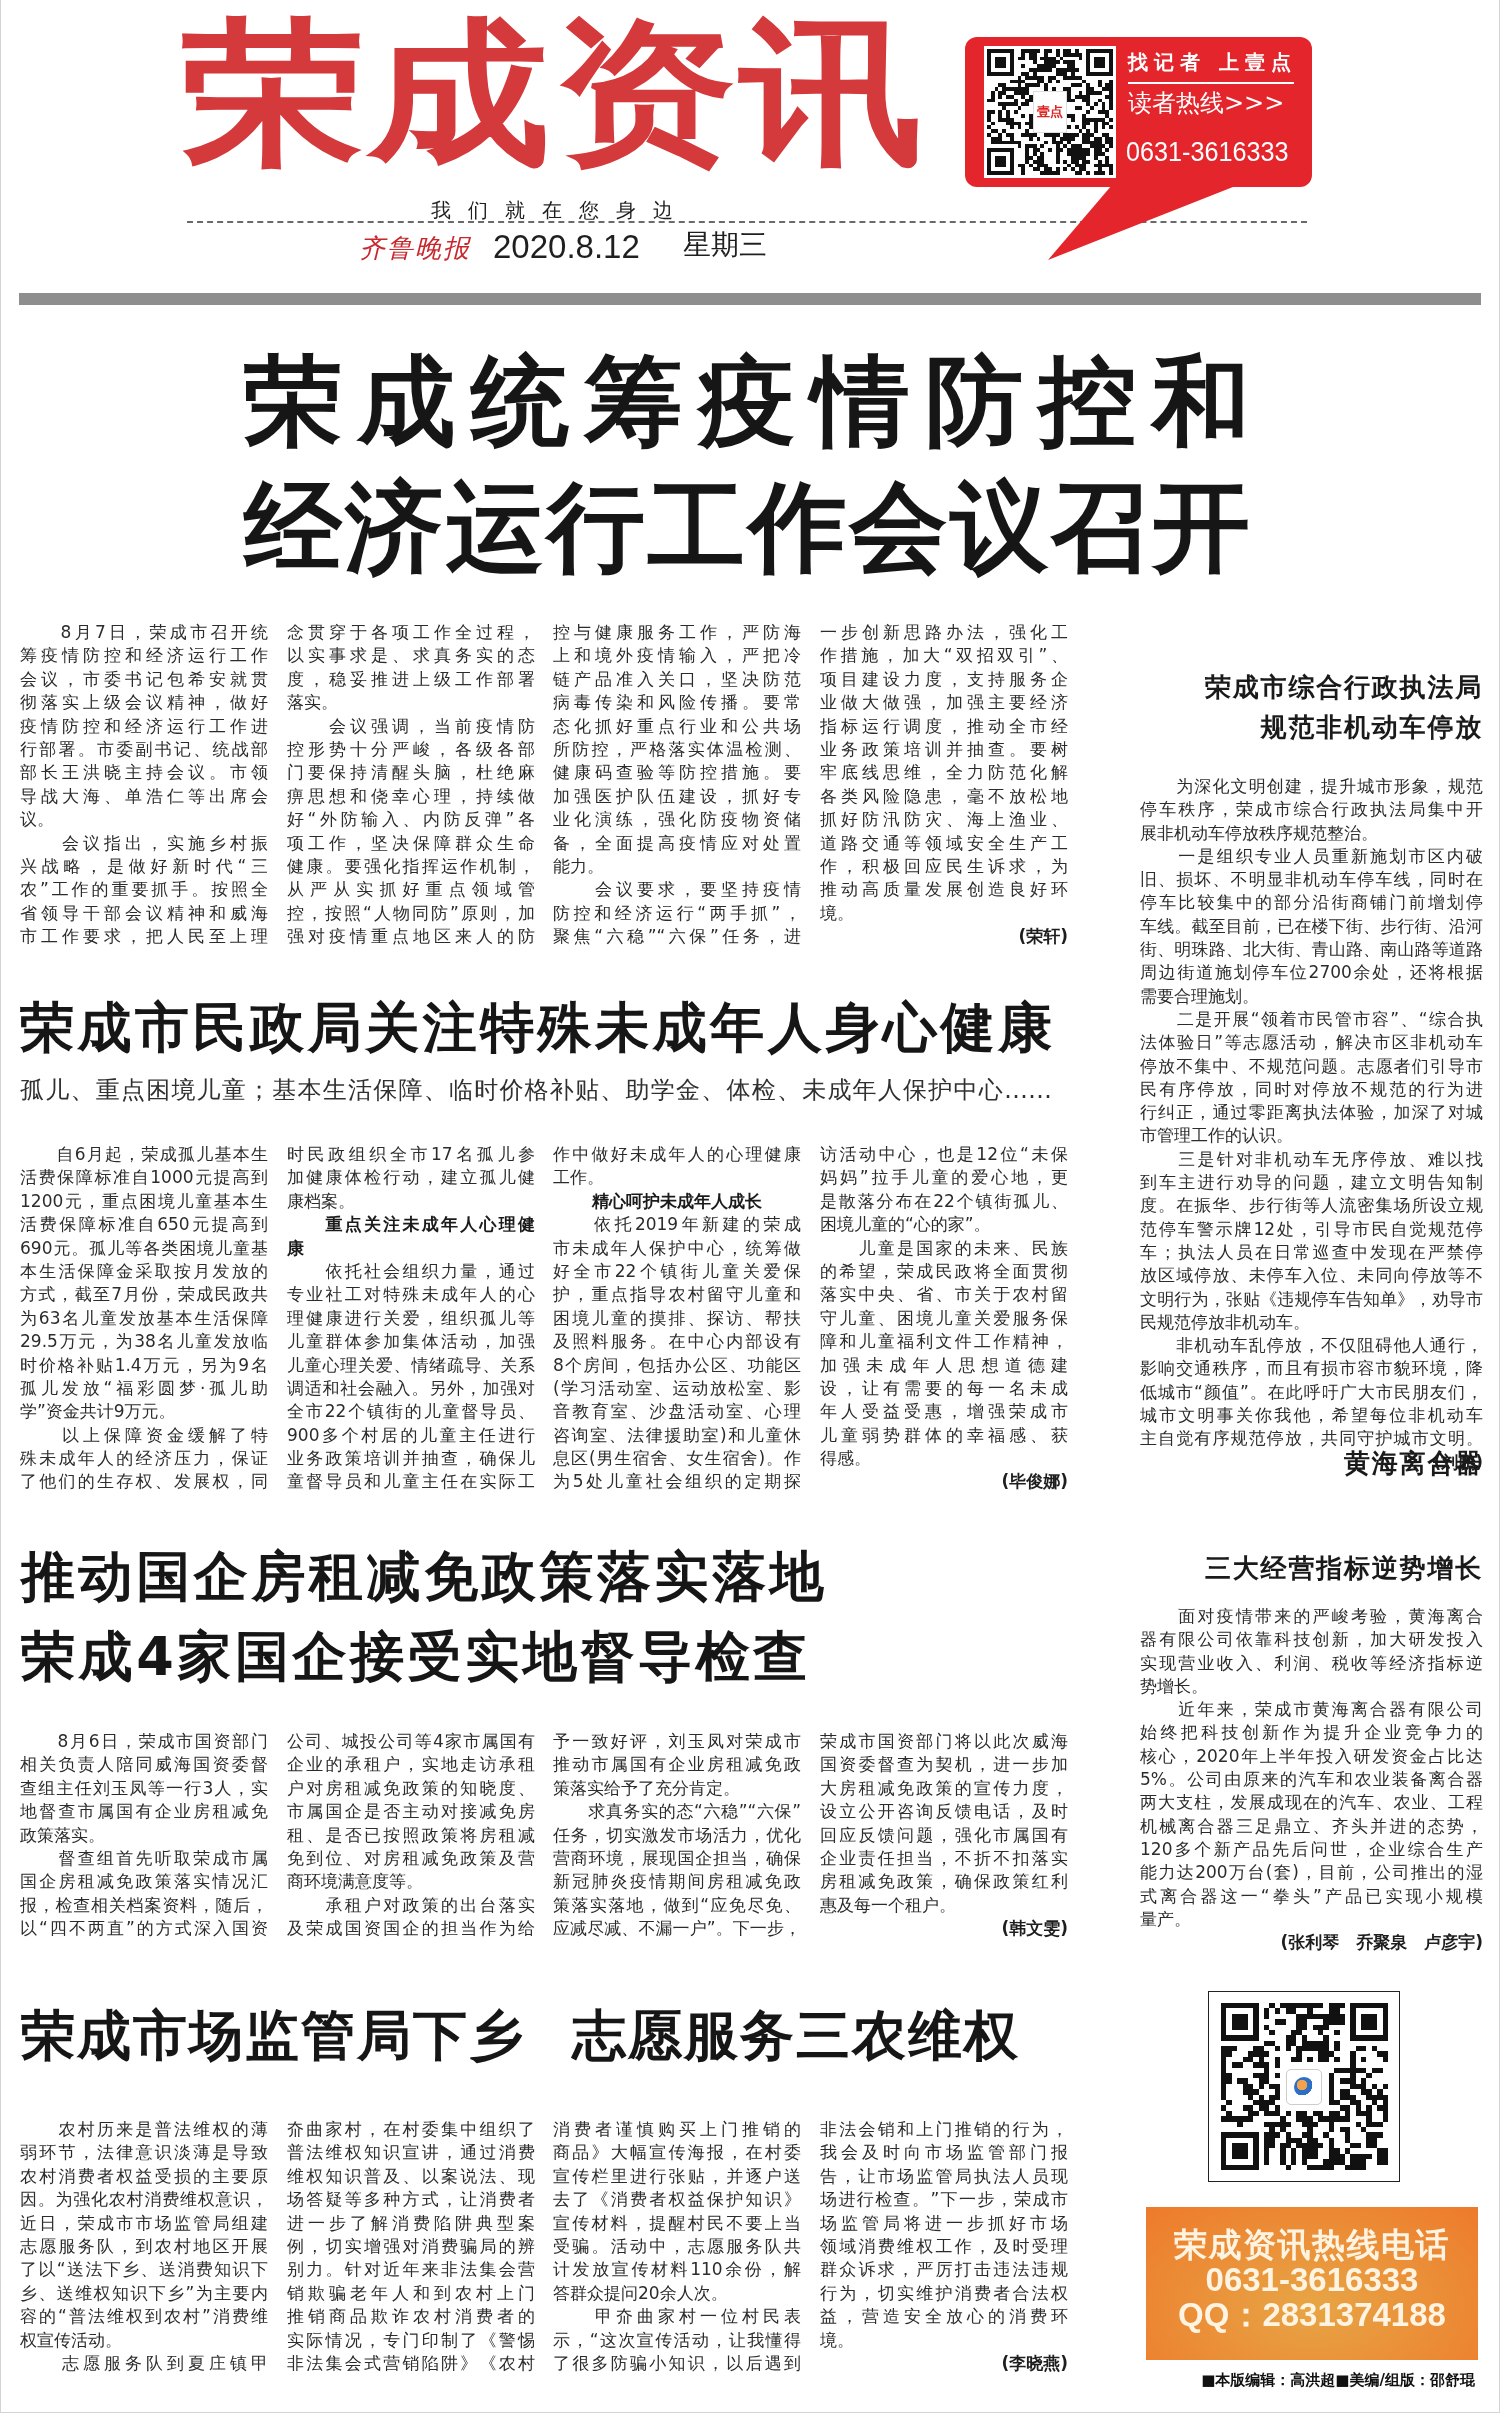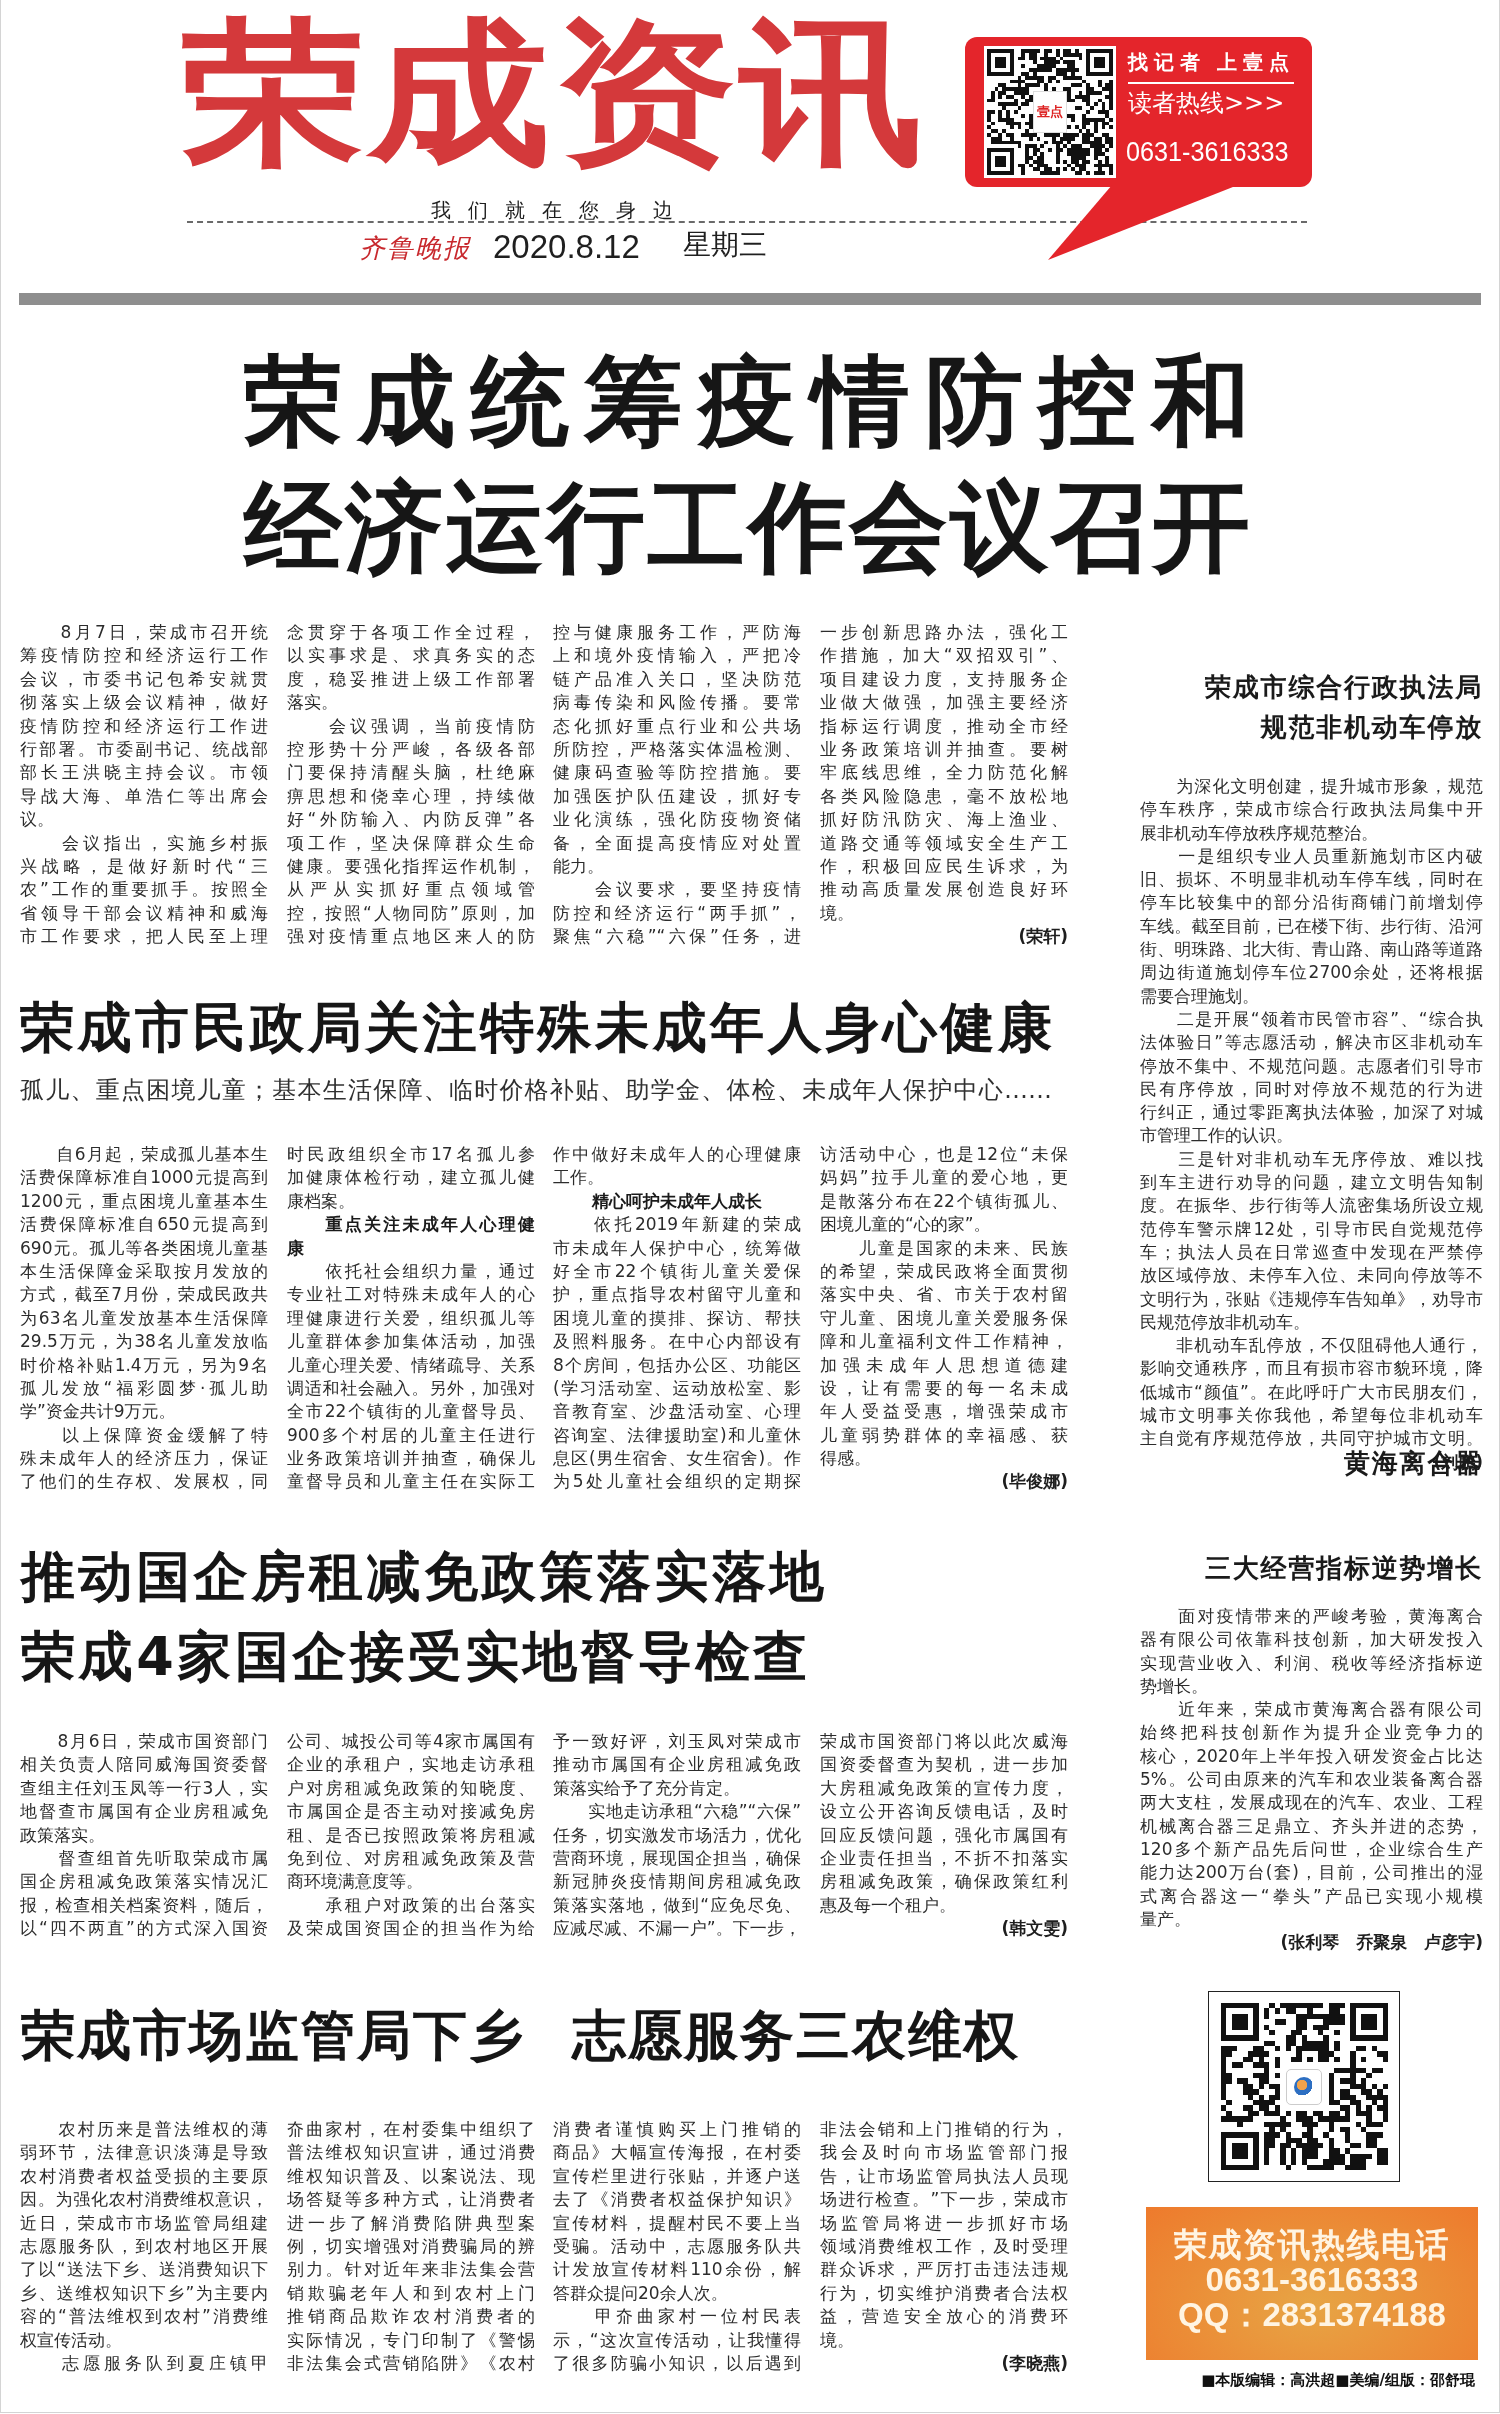--- a/index.html
+++ b/index.html
@@ -15,21 +15,21 @@
   .dash-line{left:187px;top:221px;width:1120px;height:0;border-top:2px dashed #6a6a6a;}
   .partner{left:359px;top:230px;font-family:"DejaVu Serif",serif;font-style:italic;font-size:26px;line-height:36px;
            color:#c8282d;letter-spacing:2px;white-space:nowrap;}
   .date{left:493px;top:229px;font-family:"Liberation Sans",sans-serif;font-size:33px;line-height:36px;color:#1f1f1f;white-space:nowrap;}
   .weekday{left:683px;top:229px;font-size:28px;line-height:36px;color:#1f1f1f;white-space:nowrap;font-family:Liberation Mono, monospace;}
   .bubble{left:960px;top:30px;width:360px;height:240px;}
   .qr-top{left:984px;top:46px;width:132px;height:132px;background:#fff;}
   .qr-top svg{position:absolute;left:3px;top:3px;width:126px;height:126px;}
   .qr-logo{position:absolute;left:50%;top:50%;transform:translate(-50%,-50%);background:#fff;
            font-size:13px;line-height:16px;padding:12px 3px;color:#d22;font-weight:bold;border:1px solid #ddd;white-space:nowrap;}
-  .bubble-l1{left:1128px;top:49px;font-size:20px;line-height:26px;font-weight:bold;color:#fff;letter-spacing:6px;white-space:nowrap;font-family:Liberation Serif, serif;}
+  .bubble-l1{left:1128px;top:49px;font-size:20px;line-height:26px;font-weight:bold;color:#fff;letter-spacing:6px;white-space:nowrap;}
   .bubble-rule{left:1128px;top:82px;width:166px;height:2px;background:#fff;}
   .bubble-l2{left:1128px;top:88px;font-size:24px;line-height:30px;color:#fff;white-space:nowrap;}
   .bubble-phone{left:1126px;top:134px;font-family:"Liberation Sans",sans-serif;font-size:28px;line-height:36px;color:#fff;
                 white-space:nowrap;transform:scaleX(0.9);transform-origin:0 50%;}
   .gray-bar{left:19px;top:293px;width:1462px;height:12px;background:var(--divider-gray);}
 
   
   .hl{position:absolute;font-weight:bold;color:var(--headline-ink,#161616);white-space:nowrap;}
   .hl-j{text-align:justify;text-align-last:justify;}
   .hl1{left:244px;width:1006px;font-size:98px;line-height:100px;height:100px;}
@@ -267,21 +267,21 @@
         <div class="ln ln-line">租、是否已按照政策将房租减</div>
         <div class="ln ln-line">免到位、对房租减免政策及营</div>
         <div class="ln ln-end">商环境满意度等。</div>
         <div class="ln ln-line">　　承租户对政策的出台落实</div>
         <div class="ln ln-line">及荣成国资国企的担当作为给</div>
       </div>
     <div class="col" style="left:553px;top:1730px">
         <div class="ln ln-line">予一致好评，刘玉凤对荣成市</div>
         <div class="ln ln-line">推动市属国有企业房租减免政</div>
         <div class="ln ln-end">策落实给予了充分肯定。</div>
-        <div class="ln ln-line">　　实地走访承租“六稳”“六保”</div>
+        <div class="ln ln-line">　　求真务实的态“六稳”“六保”</div>
         <div class="ln ln-line">任务，切实激发市场活力，优化</div>
         <div class="ln ln-line">营商环境，展现国企担当，确保</div>
         <div class="ln ln-line">新冠肺炎疫情期间房租减免政</div>
         <div class="ln ln-line">策落实落地，做到“应免尽免、</div>
         <div class="ln ln-line">应减尽减、不漏一户”。下一步，</div>
       </div>
     <div class="col" style="left:820px;top:1730px">
         <div class="ln ln-line">荣成市国资部门将以此次威海</div>
         <div class="ln ln-line">国资委督查为契机，进一步加</div>
         <div class="ln ln-line">大房租减免政策的宣传力度，</div>

